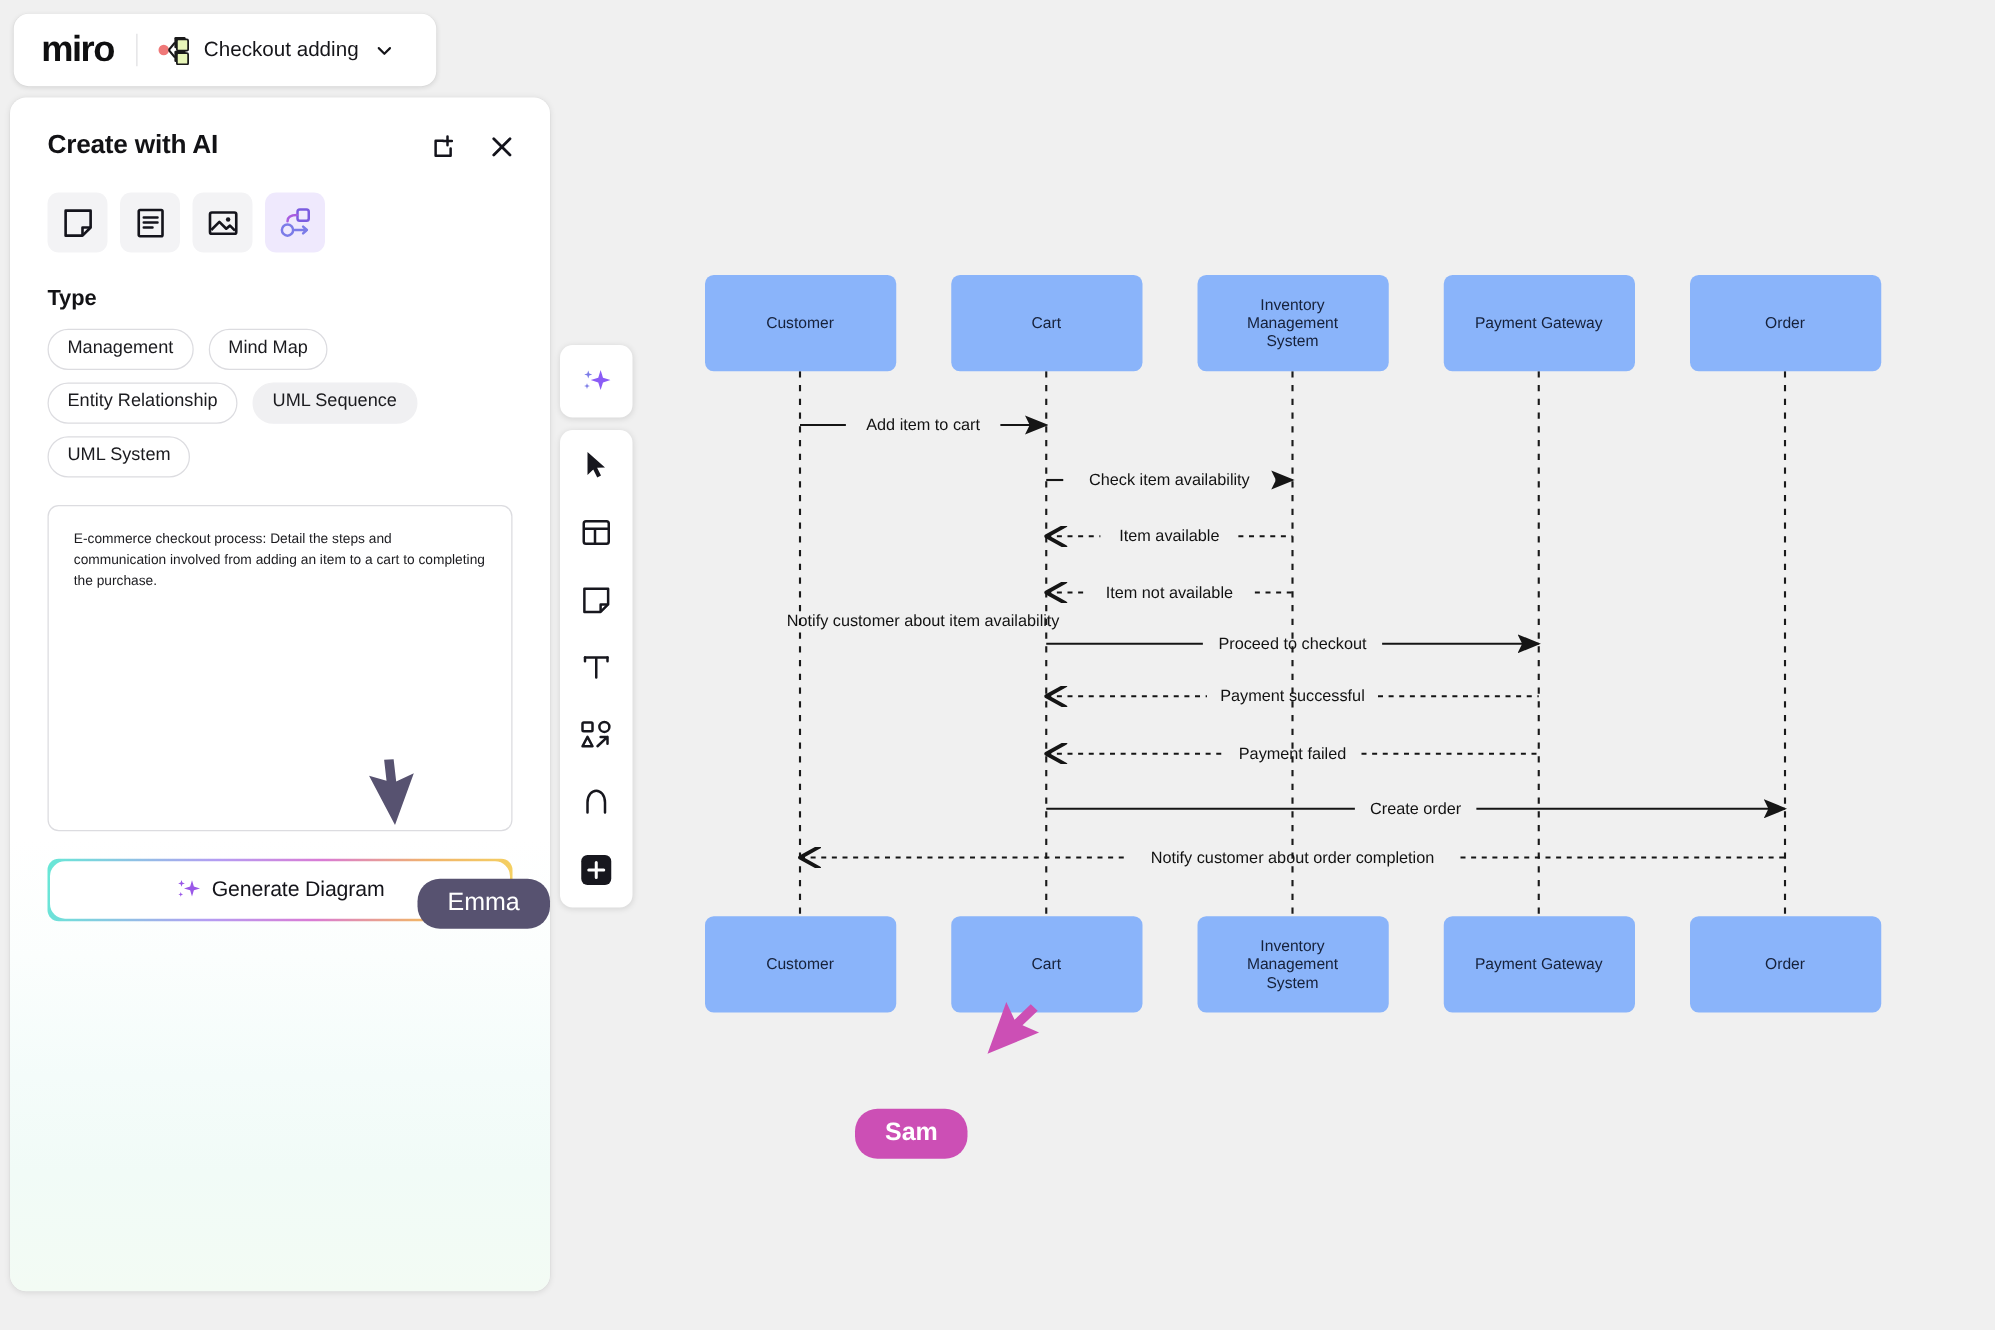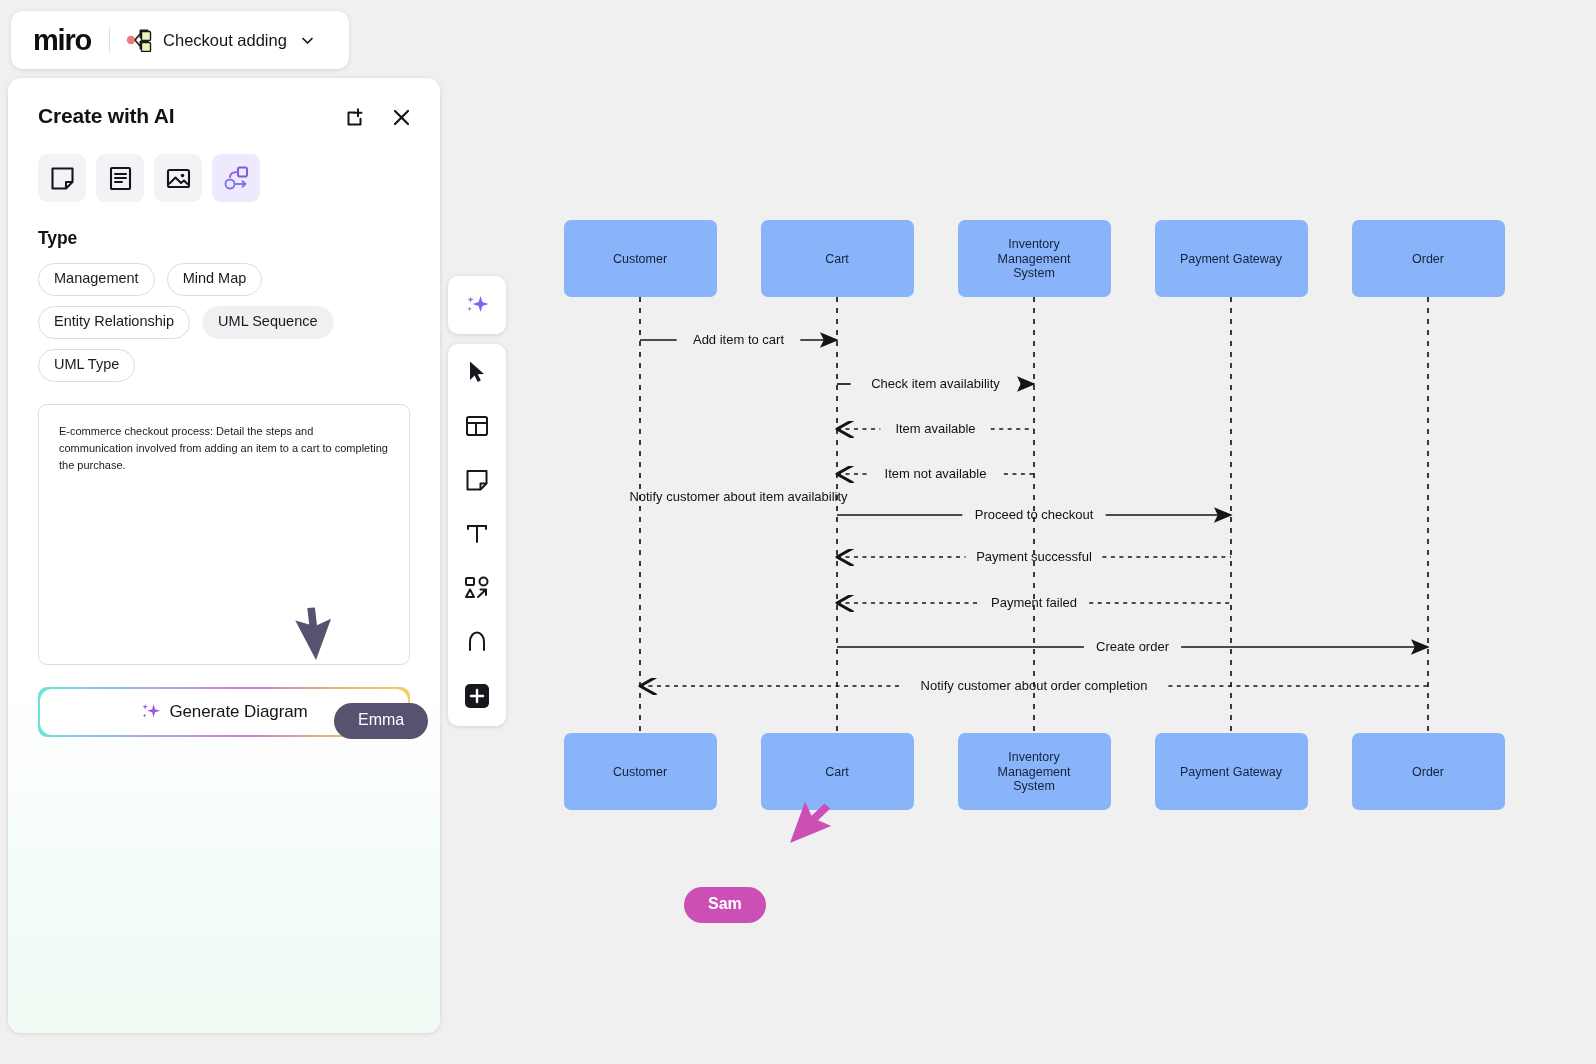--- a/index.html
+++ b/index.html
@@ -91,21 +91,21 @@
     display: flex; flex-direction: column; align-items: center; gap: 14px;
   }
   .tool { width: 44px; height: 40px; display: flex; align-items: center; justify-content: center; cursor: pointer; }
 
   
   .canvas { position: absolute; left: 0; top: 0; width: 1596px; height: 1064px; pointer-events: none; }
 
   
   .cursor-label {
     position: absolute; border-radius: 18px; color: #fff;
-    font-size: 16px; padding: 9px 24px 11px; line-height: 1; white-space: nowrap;
+    font-size: 20px; padding: 9px 24px 11px; line-height: 1; white-space: nowrap;
   }
   .emma-label { left: 334px; top: 703px; background: #575270; }
   .sam-label  { left: 684px; top: 887px; background: #cc4fb5; font-weight: bold; }
 </style>
 </head>
 <body>
 
 <div id="root">
 
   <div class="topbar">
@@ -177,21 +177,21 @@
       </div>
     </div>
 
     <div class="sec-title">Type</div>
 
     <div class="chips">
       <div class="chip">Management</div>
       <div class="chip">Mind Map</div>
       <div class="chip">Entity Relationship</div>
       <div class="chip sel">UML Sequence</div>
-      <div class="chip">UML Type</div>
+      <div class="chip">UML System</div>
     </div>
 
     <div class="prompt-box" placeholder="Describe what you want to create">E-commerce checkout process: Detail the steps and communication involved from adding an item to a cart to completing the purchase.</div>
 
     <div class="gen-wrap">
       <div class="gen-inner">
         <span style="display:flex;align-items:center;">
           <svg width="22" height="22" viewBox="0 0 22 22">
             <path d="M13.6 3.2 L15.1 8.2 L20 9.7 L15.1 11.2 L13.6 16.2 L12.1 11.2 L7.2 9.7 L12.1 8.2 Z" fill="#9a58e8"></path>
             <path d="M5.2 3 L5.9 5 L7.9 5.7 L5.9 6.4 L5.2 8.4 L4.5 6.4 L2.5 5.7 L4.5 5 Z" fill="#9a58e8"></path>

